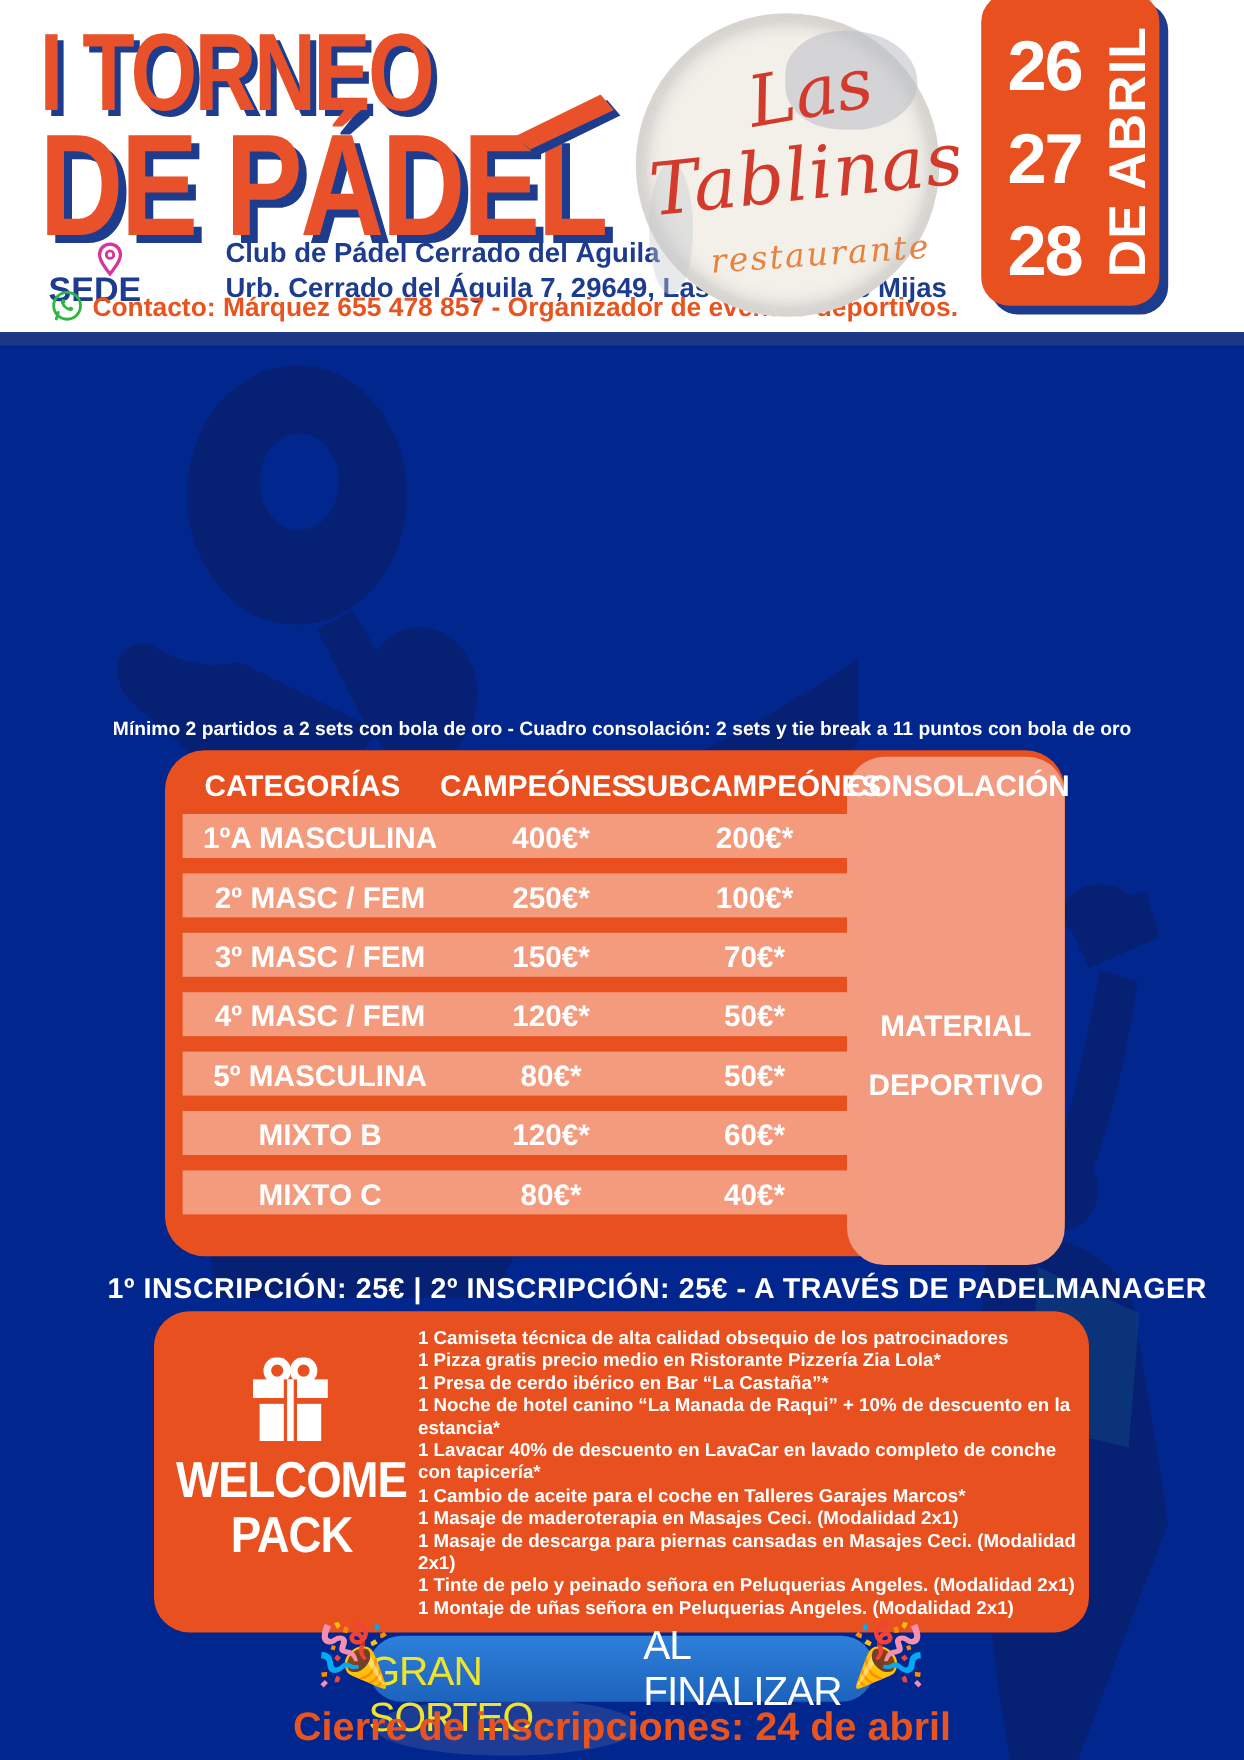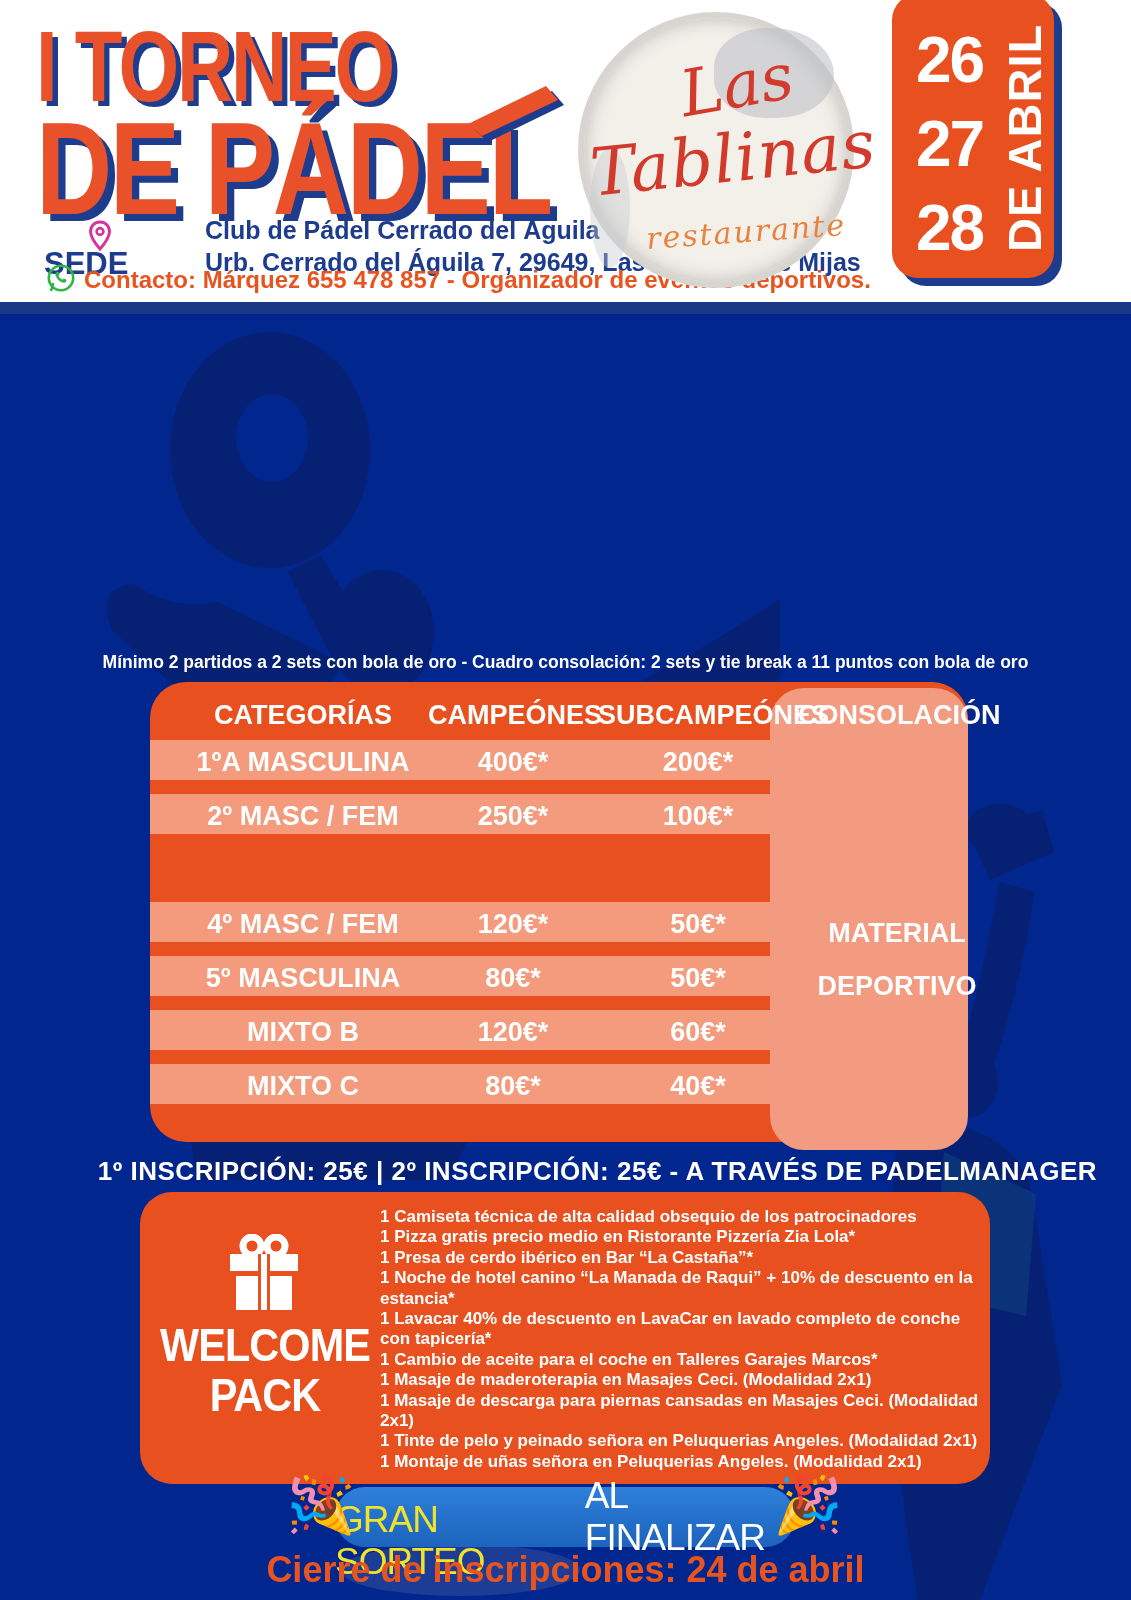--- a/index.html
+++ b/index.html
@@ -42,22 +42,22 @@
         font-size:64px;line-height:84px;letter-spacing:-2px;}
   .date-badge .month{position:absolute;right:2px;top:16px;height:256px;color:#fff;font-weight:bold;
         font-size:47px;letter-spacing:1px;writing-mode:vertical-rl;transform:rotate(180deg);
         text-align:center;}
   
   .rules-note{position:absolute;left:0;top:652px;width:1131px;text-align:center;
         color:#fff;font-size:17.5px;font-weight:bold;}
   .table{position:absolute;left:150px;top:682px;width:818px;height:470px;}
   .table .base{position:absolute;left:0;top:0;width:818px;height:460px;background:#E8511F;border-radius:36px;}
   .table .consol{position:absolute;left:620px;top:6px;width:198px;height:462px;background:#F29B80;border-radius:34px;}
-  .cell{position:absolute;text-align:center;color:#fff;font-weight:bold;font-size:27px;margin-left:28px;}
-  .t-band{position:absolute;left:0;width:620px;height:40px;background:#F49A7D;text-decoration:underline;}
+  .cell{position:absolute;text-align:center;color:#fff;font-weight:bold;font-size:27px;}
+  .t-band{position:absolute;left:16px;width:620px;height:40px;background:#F49A7D;text-decoration:underline;}
   .t-band .cell{top:7px;}
   .footnote{position:absolute;left:0;top:429px;width:620px;text-align:center;color:#fff;
         font-size:19px;font-weight:bold;}
   .inscription{position:absolute;left:0;top:1156px;width:1131px;text-align:center;color:#fff;
         font-size:26px;font-weight:bold;letter-spacing:.5px;margin-left:32px;}
   
   .wpack{position:absolute;left:140px;top:1192px;width:850px;height:292px;background:#E8511F;border-radius:32px;}
   .wpack .wtitle{position:absolute;left:0;width:250px;text-align:center;color:#fff;font-weight:bold;
         font-size:46px;letter-spacing:-1px;transform:scaleX(.9);transform-origin:50% 50%;}
   .wpack .items{position:absolute;left:240px;top:15px;width:600px;color:#fff;
@@ -164,20 +164,25 @@
     <div class="t-band" style="top:58px">
       <div class="cell" style="left:0;width:250px">1ºA MASCULINA</div>
       <div class="cell" style="left:250px;width:170px">400€*</div>
       <div class="cell" style="left:420px;width:200px">200€*</div>
     </div>
     <div class="t-band" style="top:112px">
       <div class="cell" style="left:0;width:250px">2º MASC / FEM</div>
       <div class="cell" style="left:250px;width:170px">250€*</div>
       <div class="cell" style="left:420px;width:200px">100€*</div>
     </div>
+    <div class="t-band" style="top:166px">
+      <div class="cell" style="left:0;width:250px">3º MASC / FEM</div>
+      <div class="cell" style="left:250px;width:170px">150€*</div>
+      <div class="cell" style="left:420px;width:200px">70€*</div>
+    </div>
     <div class="t-band" style="top:220px">
       <div class="cell" style="left:0;width:250px">4º MASC / FEM</div>
       <div class="cell" style="left:250px;width:170px">120€*</div>
       <div class="cell" style="left:420px;width:200px">50€*</div>
     </div>
     <div class="t-band" style="top:274px">
       <div class="cell" style="left:0;width:250px">5º MASCULINA</div>
       <div class="cell" style="left:250px;width:170px">80€*</div>
       <div class="cell" style="left:420px;width:200px">50€*</div>
     </div>

